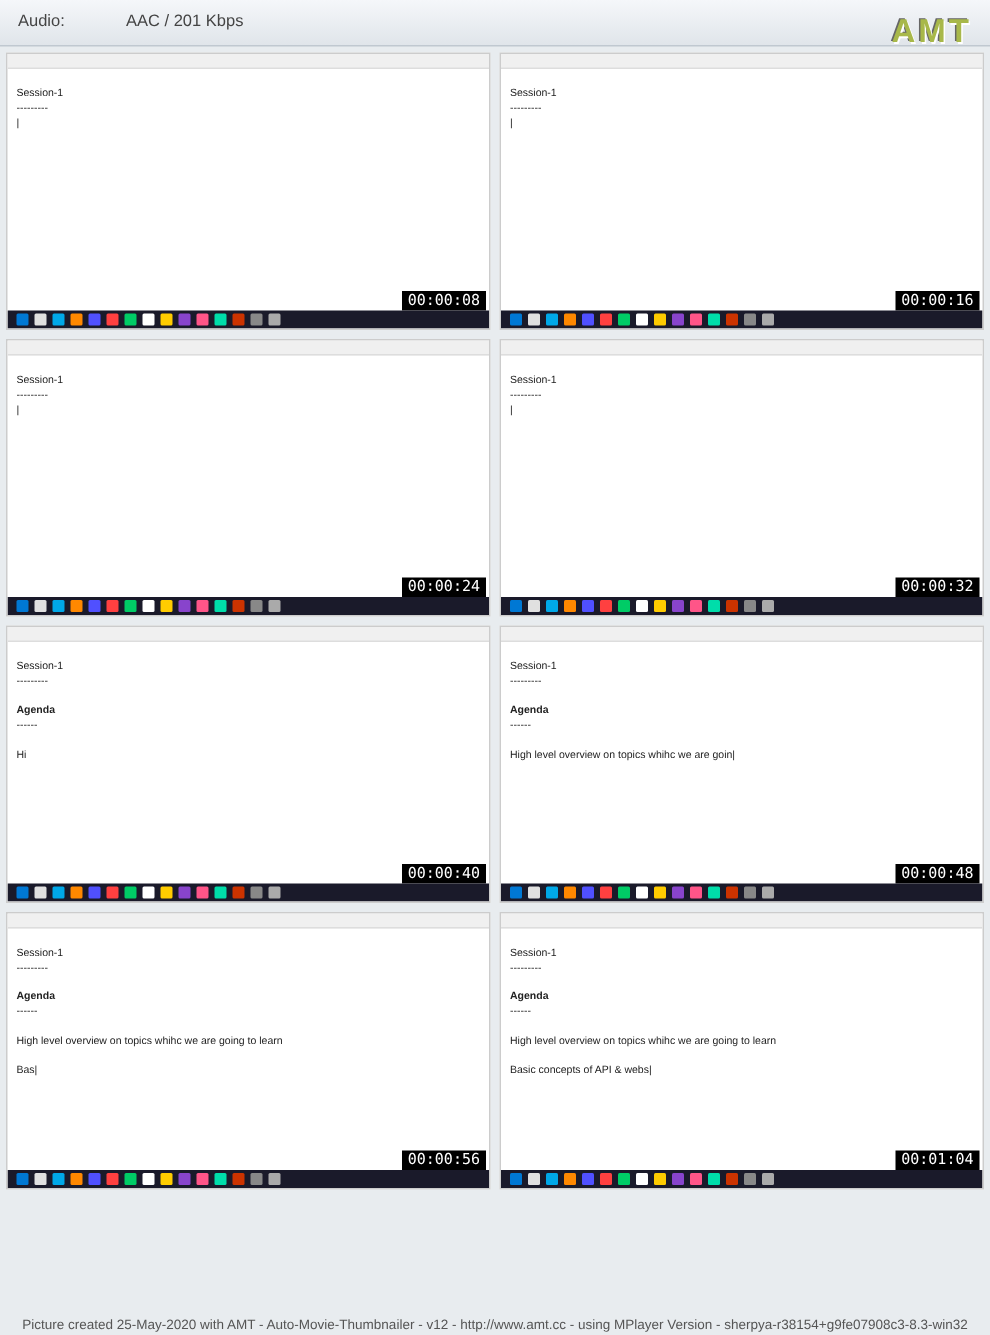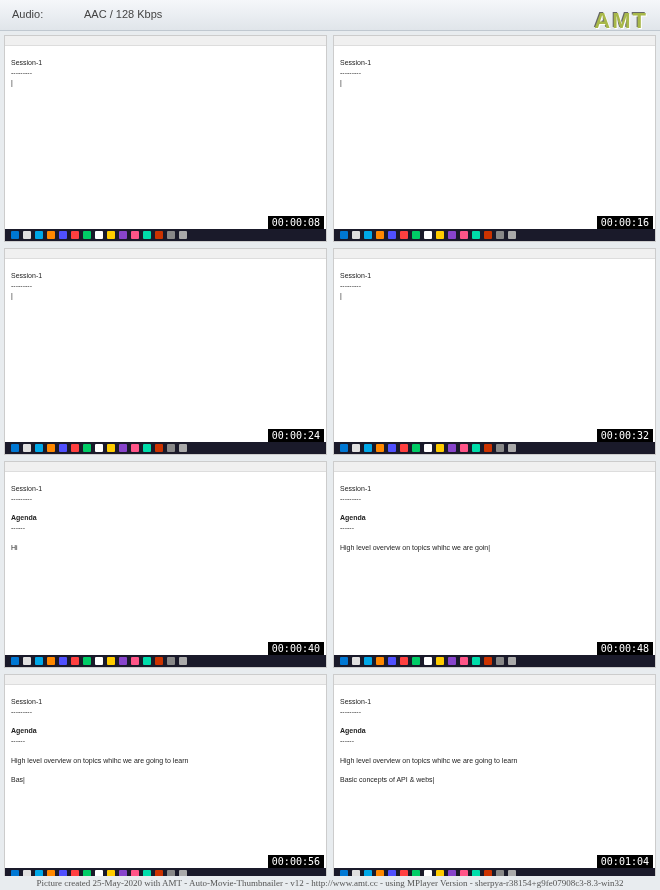--- a/index.html
+++ b/index.html
@@ -52,21 +52,21 @@
 .grid {
   padding: 4px;
   display: grid;
   grid-template-columns: 1fr 1fr;
   gap: 6px;
 }
 .thumb {
   background: #fff;
   border: 1px solid #ccc;
   position: relative;
-  height: 207px;
+  height: 185px;
   overflow: hidden;
 }
 .thumb-titlebar {
   height: 10px;
   background: #f0f0f0;
   border-bottom: 1px solid #ddd;
   font-size: 5px;
   padding: 1px 3px;
   color: #666;
 }
@@ -114,30 +114,29 @@
 .footer {
   position: absolute;
   bottom: 0;
   left: 0;
   right: 0;
   font-size: 9px;
   color: #555;
   padding: 2px 4px;
   text-align: center;
   background: #e8ecef;
-  font-family: Liberation Serif, serif;
 }
 </style>
 </head>
 <body>
 
 <div class="header">
   <div class="header-row">
     <div class="header-label">Audio:</div>
-    <div class="header-value">AAC / 128 Kbps</div>
+    <div class="header-value">AAC / 201 Kbps</div>
   </div>
   <div class="logo">
     <div class="logo-text">AMT</div>
     <div class="logo-url">www.amt.cc</div>
   </div>
 </div>
 
 <div class="grid" id="grid">
     <div class="thumb">
       <div class="thumb-titlebar"></div>

